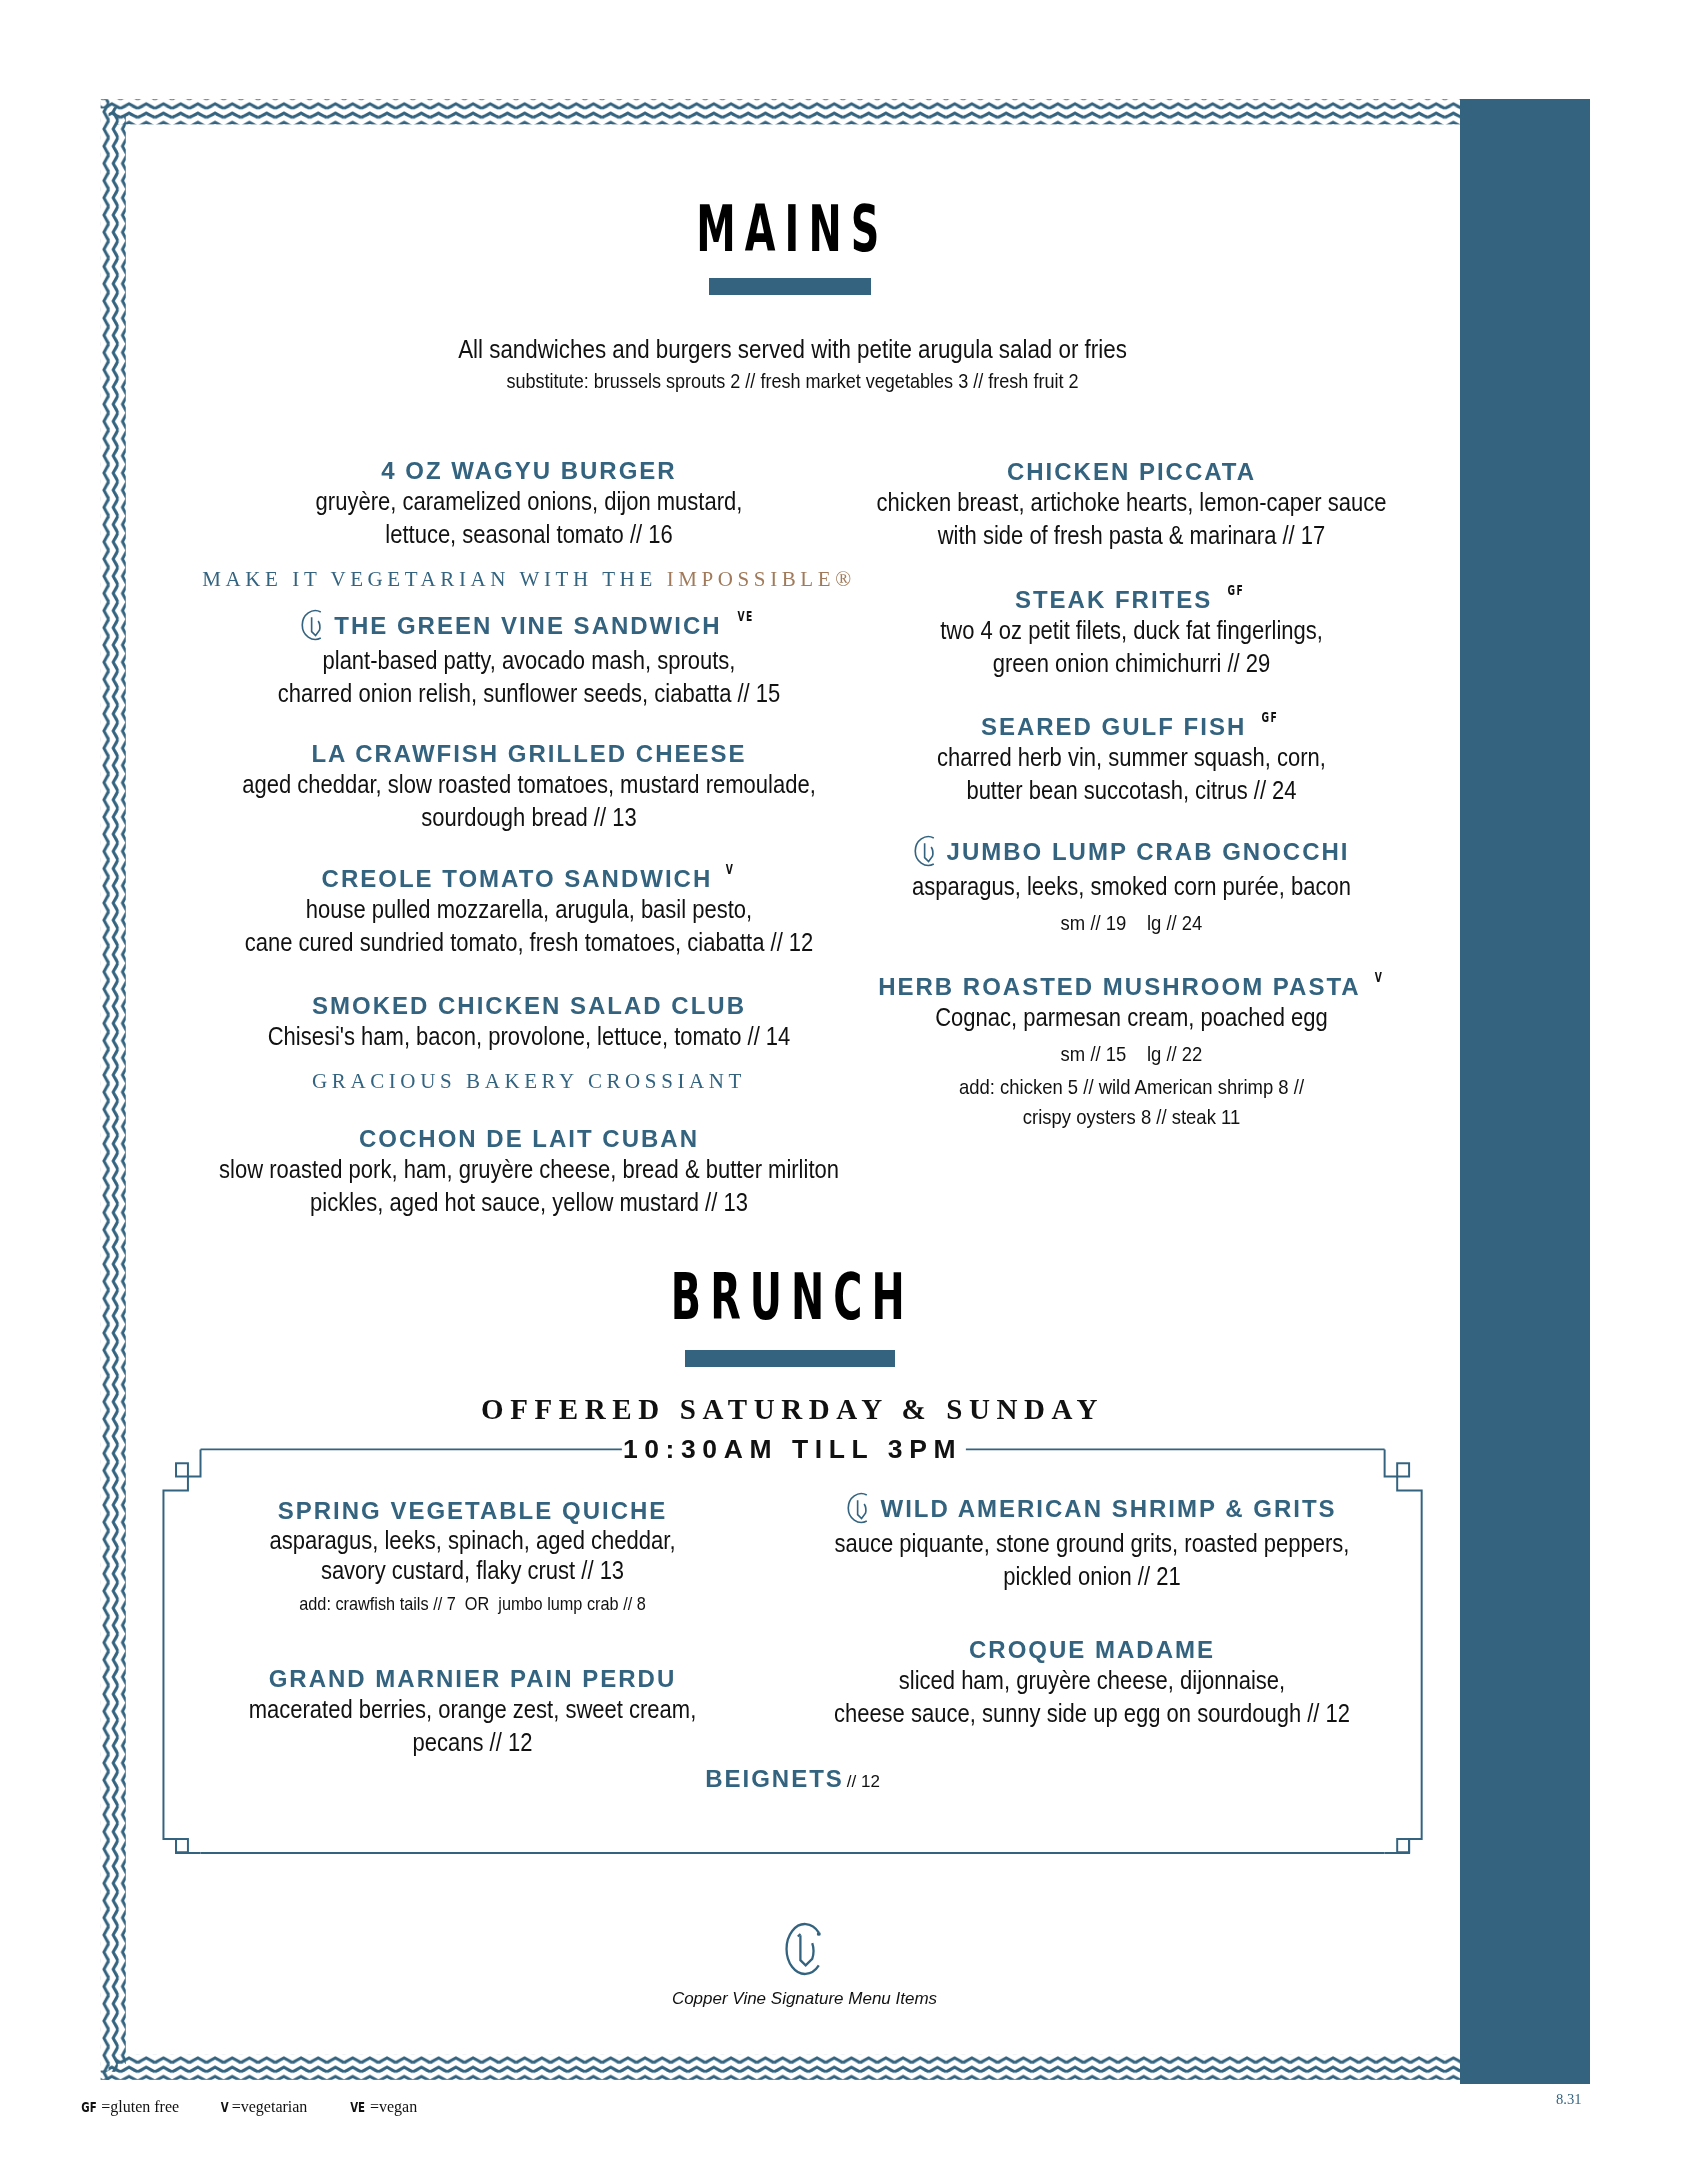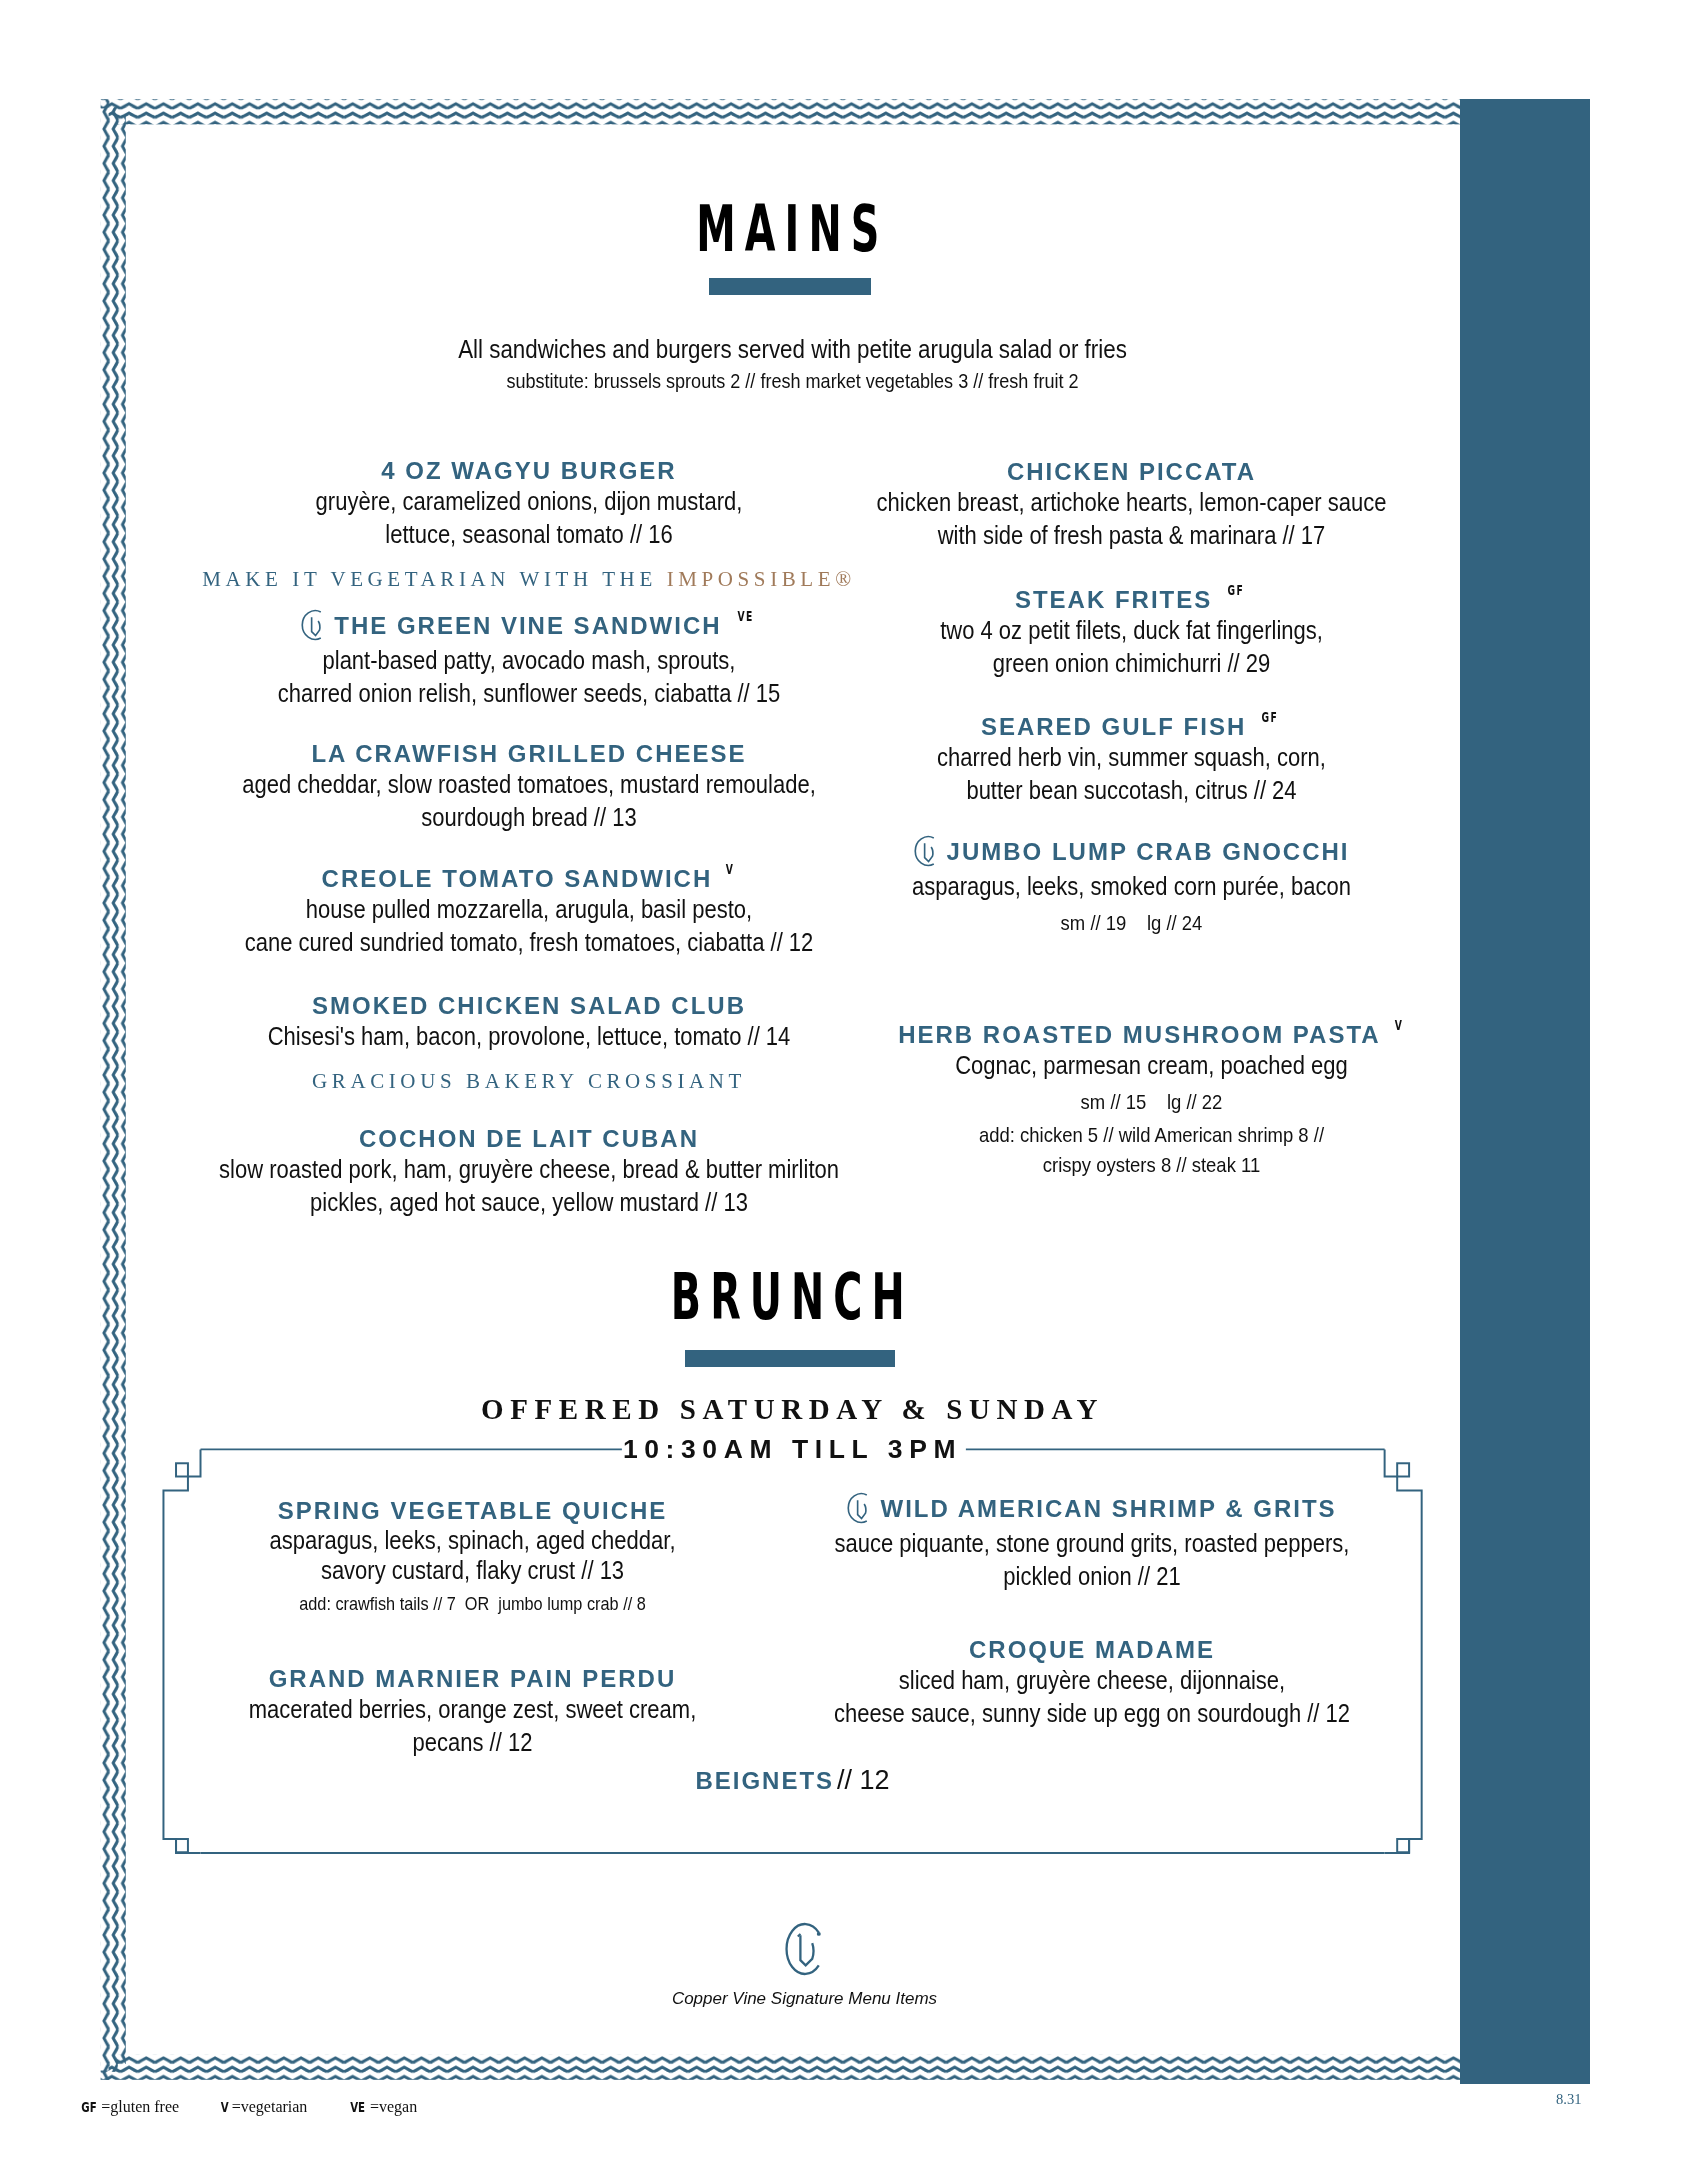--- a/index.html
+++ b/index.html
@@ -34,21 +34,21 @@
   .cv-icon { display: inline-block; width: 26.5px; height: 34px; margin-right: 6.6px; margin-top: -4px; }
 
   .brunch-sub { position: absolute; left: 0; width: 1585px; text-align: center; font-family: "Liberation Sans", sans-serif; color: #111; }
   .brunch-sub.days { font-size: 29px; letter-spacing: 6.6px; font-weight: bold; }
   .brunch-sub.hours { font-size: 26.5px; letter-spacing: 6.6px; font-weight: bold; }
 
   .frame-svg { position: absolute; left: 0; top: 0; }
 
   .beignets { position: absolute; left: 0; width: 1585px; text-align: center; top: 1765px; white-space: nowrap; }
   .beignets .bn { font-family: "Liberation Sans", sans-serif; font-weight: bold; color: #33637f; font-size: 24px; letter-spacing: 2px; }
-  .beignets .bp { font-family: "Liberation Sans", sans-serif; color: #111; font-size: 27px; }
+  .beignets .bp { font-family: "Liberation Sans", sans-serif; color: #111; font-size: 17px; }
 
   .signature { position: absolute; left: 0; width: 1585px; text-align: center; top: 1919px; padding-left: 24px; }
   .signature .caption { font-family: "Liberation Sans", sans-serif; font-style: italic; font-size: 17px; color: #111; margin-top: 8px; }
 
   .legend { position: absolute; left: 78px; top: 2098px; font-size: 16px; color: #111; display: flex; gap: 40px; white-space: nowrap; }
   .legend .key { font-family: "DejaVu Sans", sans-serif; font-weight: bold; font-size: 14.6px; display: inline-block; transform: scaleX(0.7); margin-right: 1.3px; }
   .legend .val { font-family: "Liberation Serif", serif; font-size: 16px; }
 
   .page-number { position: absolute; left: 1556px; top: 2091px; font-family: "Liberation Serif", serif; font-size: 14.6px; color: #33637f; }
 </style>
@@ -174,21 +174,21 @@
     <svg class="cv-icon" viewBox="0 0 40 52">
         <path d="M30 6 A20 22 0 1 0 30 46" fill="none" stroke="#33637f" stroke-width="2.5"></path>
         <path d="M16 14 L16 36 L22 42 L28 34 Q30 26 26 20" fill="none" stroke="#33637f" stroke-width="2.5"></path>
       </svg>
     <span>JUMBO LUMP CRAB GNOCCHI</span>
   </div>
   <div class="item-desc">asparagus, leeks, smoked corn purée, bacon</div>
   <div class="item-small" style="margin-top:5.3px; white-space:pre;">sm // 19    lg // 24</div>
 </div>
 
-<div class="item" style="left:834px; width:635px; top:973px;margin-top:48px;">
+<div class="item" style="left:814px; width:635px; top:973px;">
   <div class="item-name">
     <span>HERB ROASTED MUSHROOM PASTA</span>
     <span class="badge">V</span>
   </div>
   <div class="item-desc">Cognac, parmesan cream, poached egg</div>
   <div class="item-small" style="margin-top:5.3px; white-space:pre;">sm // 15    lg // 22</div>
   <div class="item-small" style="margin-top:2.6px;">add: chicken 5 // wild American shrimp 8 //</div>
   <div class="item-small">crispy oysters 8 // steak 11</div>
 </div>
 

